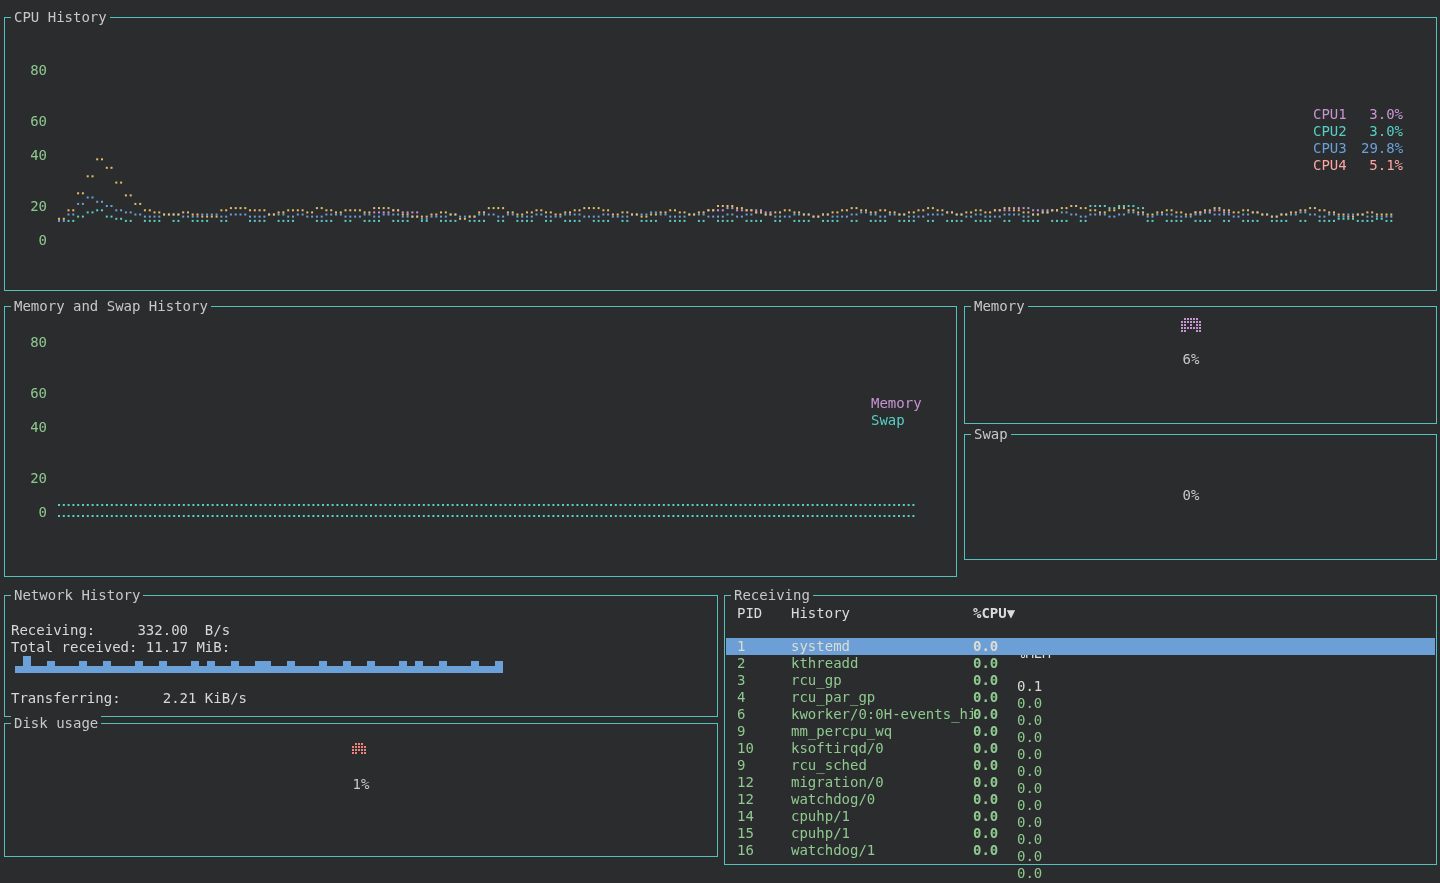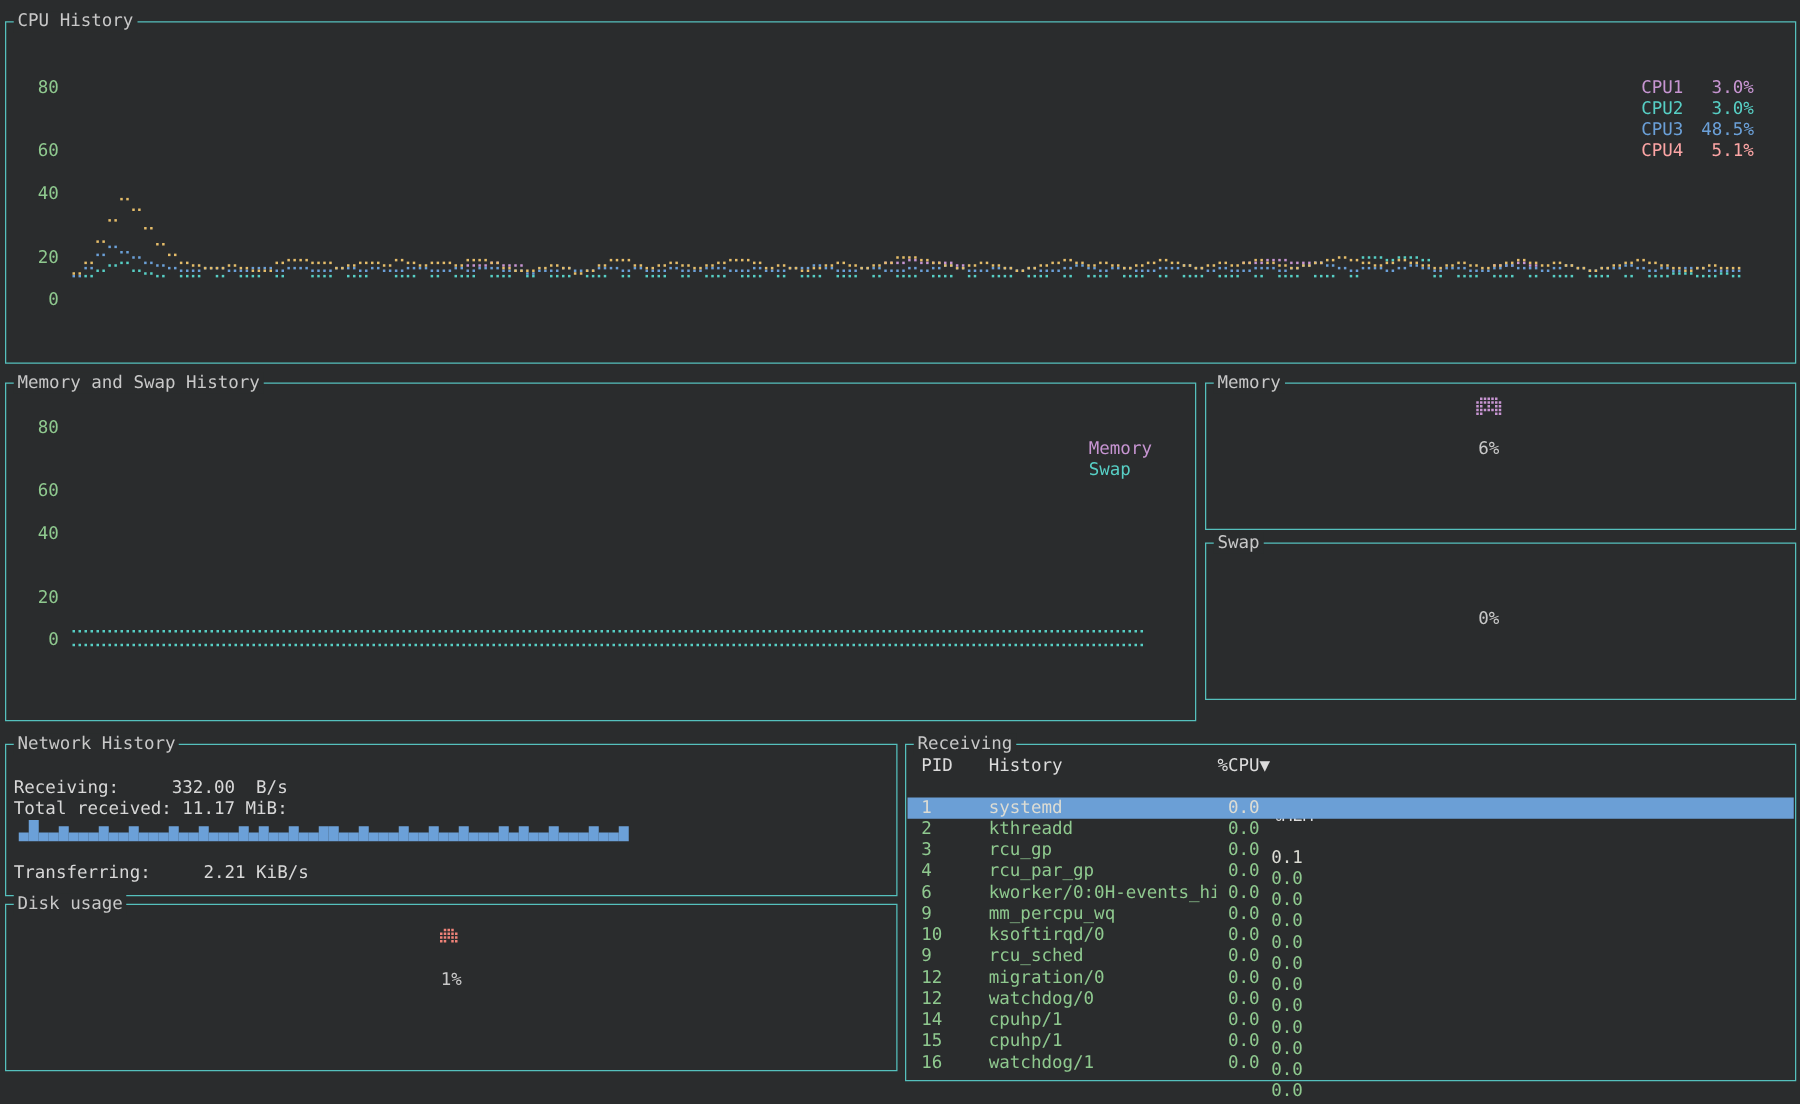--- a/index.html
+++ b/index.html
@@ -2,35 +2,35 @@
 <html><head>
 <meta charset="utf-8">
 <style>
   * { margin:0; padding:0; box-sizing:border-box; }
   html,body { width:1440px; height:883px; background:#2a2c2d; overflow:hidden;
     font-family:"DejaVu Sans Mono", monospace; font-size:14px; line-height:17px; }
   .panel { position:absolute; border:1px solid #55c0bd; background:#2a2c2d; }
   .panel-title { position:absolute; top:-9px; left:6px; background:#2a2c2d;
     padding:0 3px; color:#c8c8c8; white-space:pre; }
   .axis-label { position:absolute; width:24px; text-align:right; color:#8fc98f; }
-  .legend-row { position:absolute; white-space:pre; }
+  .legend-row { position:absolute; white-space:pre;margin-top:44px; }
   .legend-name { display:inline-block; width:48px; }
   .legend-val  { display:inline-block; width:42px; text-align:right; }
   .net-line { position:absolute; left:10px; white-space:pre; color:#d8d8d8; }
   .pct-label { position:absolute; color:#c8c8c8; text-align:center; width:60px; }
   .gauge { position:absolute; }
   .gauge i { position:absolute; width:2px; height:2px; }
   .proc-header { position:absolute; top:9px; left:0; right:0; padding-left:12px;
     color:#dcdcdc; display:flex; }
   .proc-rows { position:absolute; top:42px; left:1px; right:1px; }
   .proc-row { height:17px; display:flex; padding-left:11px; color:#8fc98f; white-space:pre; }
   .proc-row.selected { background:#6b9fd6; color:#dcdcd4; }
   .c-pid { width:54px; overflow:hidden; }
   .c-cmd { width:182px; overflow:hidden; }
-  .c-cpu { width:44px; text-align:center; }
+  .c-cpu { width:44px; text-align:left;font-weight:bold; }
   .c-mem { width:48px; text-align:left;margin-top:40px; }
   svg { position:absolute; left:0; top:0; }
   .bars { position:absolute; left:10px; bottom:43px; width:488px; height:20px;
     display:flex; align-items:flex-end; }
   .bars i { display:block; width:8px; }
 </style>
 </head>
 <body>
 
 <div class="panel" style="left:4px; top:17px; width:1433px; height:274px;">
@@ -832,21 +832,21 @@
       <rect x="1361.4" y="193.4" width="2" height="2" fill="#e5bd6a"></rect>
       <rect x="1366.2" y="193.4" width="2" height="2" fill="#e5bd6a"></rect>
       <rect x="1370.9" y="195.5" width="2" height="2" fill="#e5bd6a"></rect>
       <rect x="1375.7" y="195.5" width="2" height="2" fill="#e5bd6a"></rect>
       <rect x="1380.5" y="195.5" width="2" height="2" fill="#e5bd6a"></rect>
       <rect x="1385.3" y="195.5" width="2" height="2" fill="#e5bd6a"></rect>
     </svg>
   <div id="cpu-legend" style="position:absolute; left:1308px; top:44px; width:110px;">
       <div class="legend-row" style="top: 0px; color: rgb(199, 149, 210);"><span class="legend-name">CPU1</span><span class="legend-val">3.0%</span></div>
       <div class="legend-row" style="top: 17px; color: rgb(87, 207, 197);"><span class="legend-name">CPU2</span><span class="legend-val">3.0%</span></div>
-      <div class="legend-row" style="top: 34px; color: rgb(107, 160, 216);"><span class="legend-name">CPU3</span><span class="legend-val">48.5%</span></div>
+      <div class="legend-row" style="top: 34px; color: rgb(107, 160, 216);"><span class="legend-name">CPU3</span><span class="legend-val">29.8%</span></div>
       <div class="legend-row" style="top: 51px; color: #fca5a5;"><span class="legend-name">CPU4</span><span class="legend-val">5.1%</span></div>
     </div>
 </div>
 
 <div class="panel" style="left:4px; top:306px; width:953px; height:271px;">
   <span class="panel-title">Memory and Swap History</span>
   <div id="mem-axis">
       <div class="axis-label" style="left: 18px; top: 27px;">80</div>
       <div class="axis-label" style="left: 18px; top: 78px;">60</div>
       <div class="axis-label" style="left: 18px; top: 112px;">40</div>

